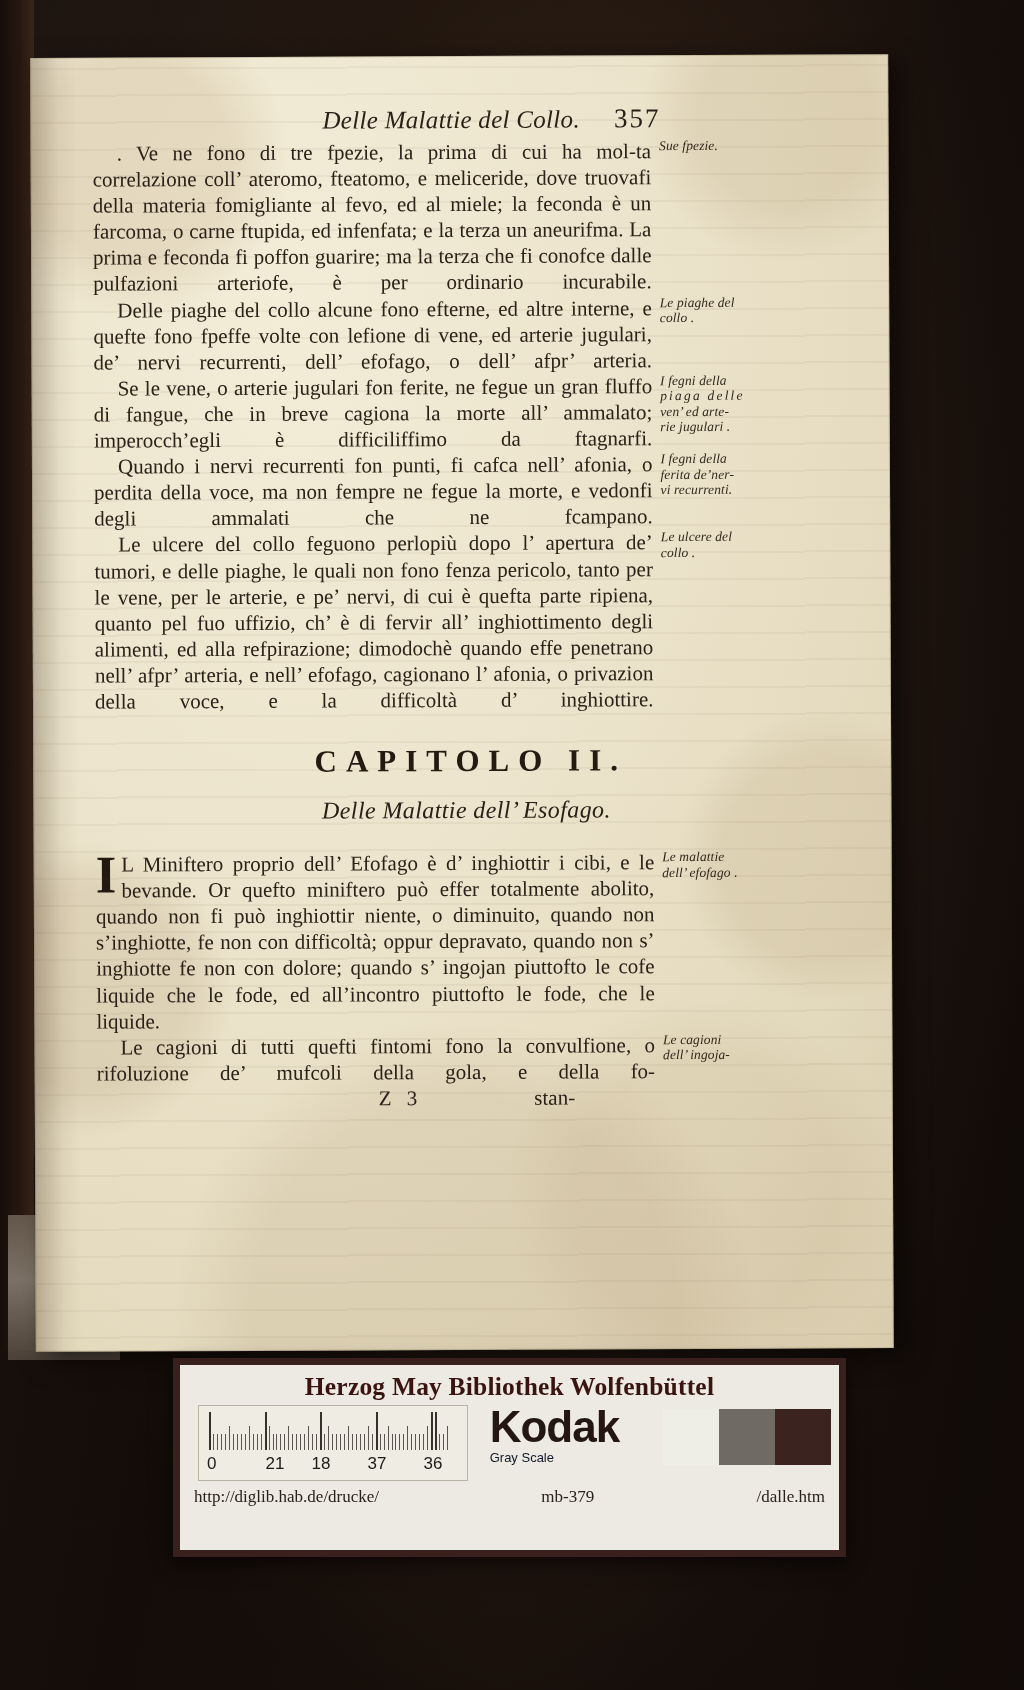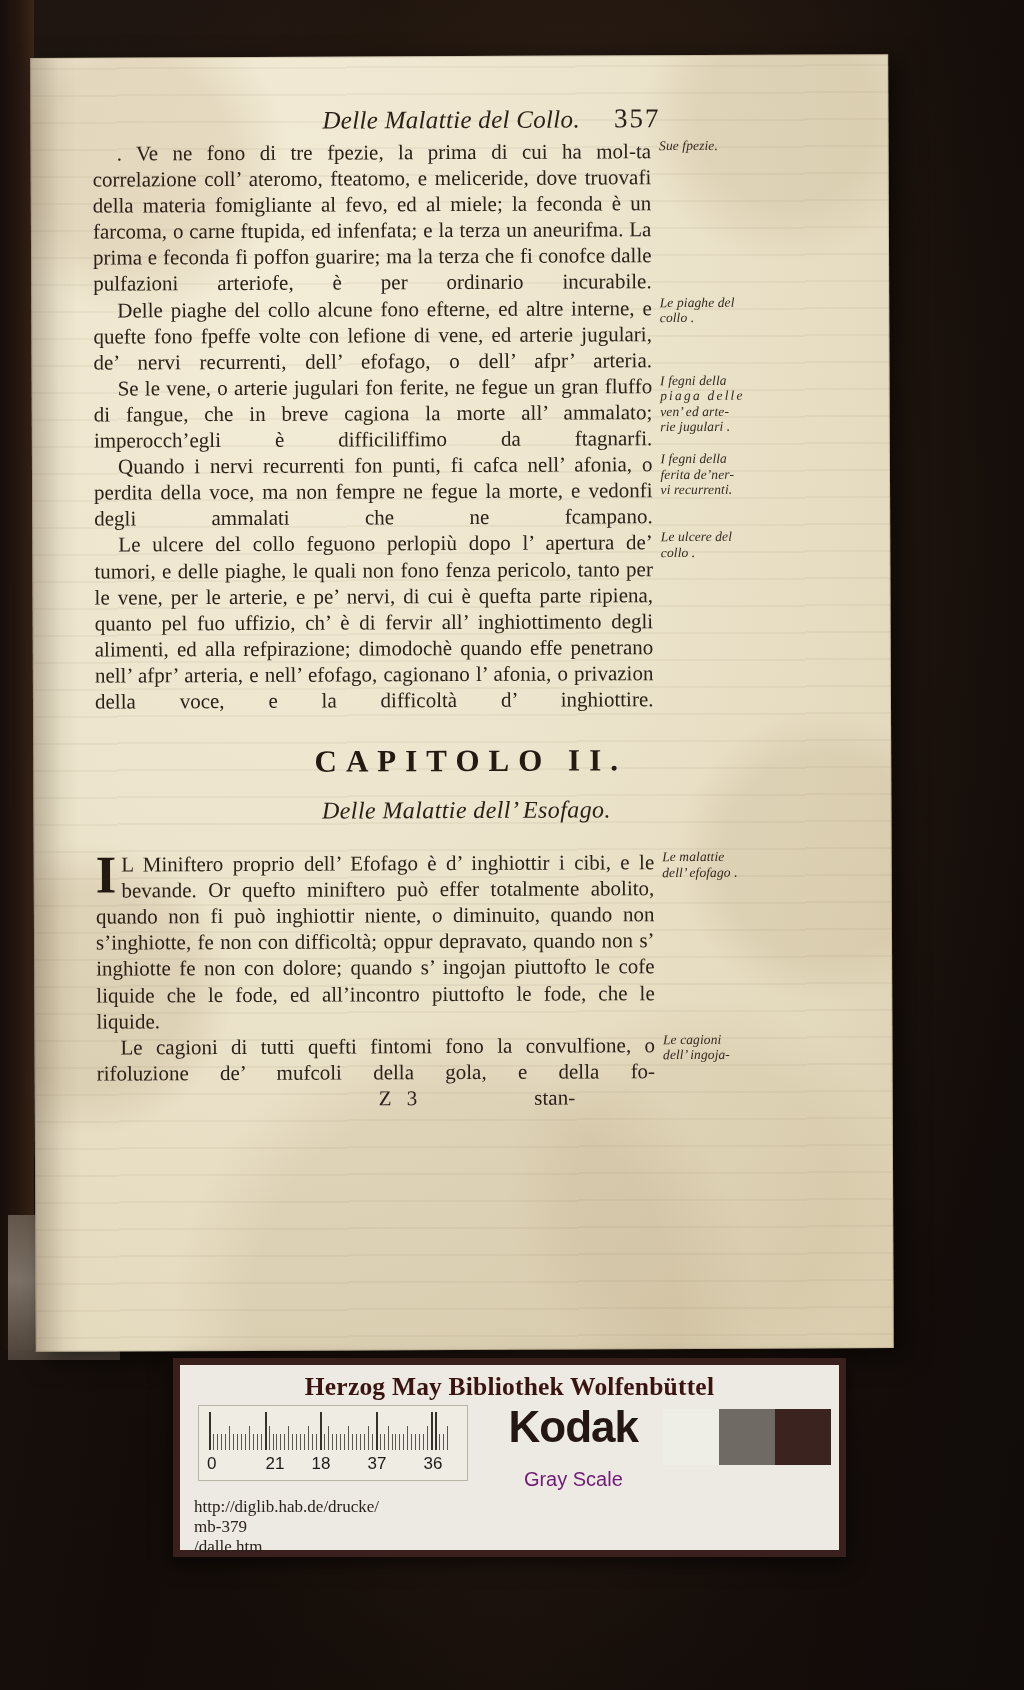--- a/index.html
+++ b/index.html
@@ -159,35 +159,35 @@
   }
   #ticks{position:absolute;left:0;top:4px;width:100%;height:40px;}
   #ticks i{position:absolute;bottom:0;width:1px;background:#37312b;}
   #rnums{
     position:absolute;bottom:2px;left:0;width:100%;height:24px;
     font-family:"Liberation Sans", sans-serif;font-size:17px;color:#1d1a17;
   }
   #rnums span{position:absolute;transform:translateX(-50%);}
 
   
-  #kodak{margin-left:22px;width:170px;text-align:center;}
+  #kodak{margin-left:22px;width:170px;text-align:left;}
   #kodak-word{
     font-family:"Liberation Sans", sans-serif;font-weight:bold;
     font-size:44px;line-height:44px;letter-spacing:-1px;color:#241713;
   }
   #kodak-sub{
-    font-family:"Liberation Sans", sans-serif;font-size:20px;color:#701a75;margin-top:19px;
+    font-family:"Liberation Sans", sans-serif;font-size:13px;color:#0f172a;margin-top:1px;
   }
   #patches{display:flex;margin-left:6px;margin-top:4px;}
   #patches div{width:56px;height:56px;}
 
   #card-foot{
     display:flex;align-items:baseline;justify-content:space-between;
     padding:6px 14px 0 14px;
-    font-family:"Liberation Serif", serif;font-size:17px;color:#2b211b;flex-direction:column;
+    font-family:"Liberation Serif", serif;font-size:17px;color:#2b211b;
   }
   #card-foot span{white-space:nowrap;}
 </style>
 </head>
 <body>
 
 <div id="backdrop"></div>
 <div id="gutter"></div>
 <div id="gutter-strip"></div>
 

